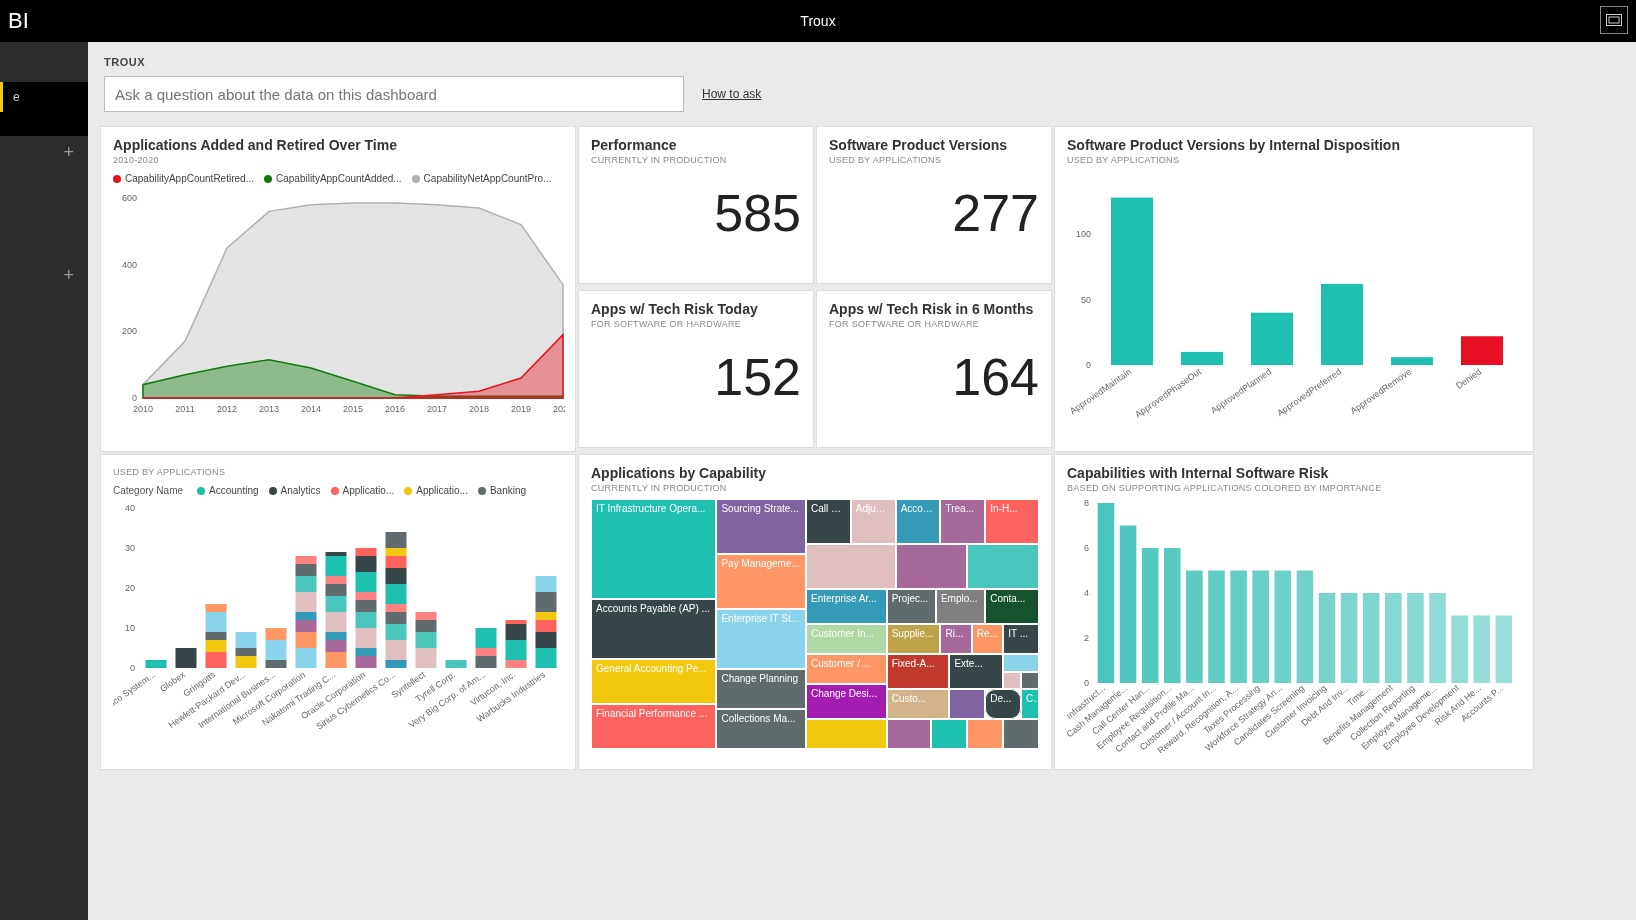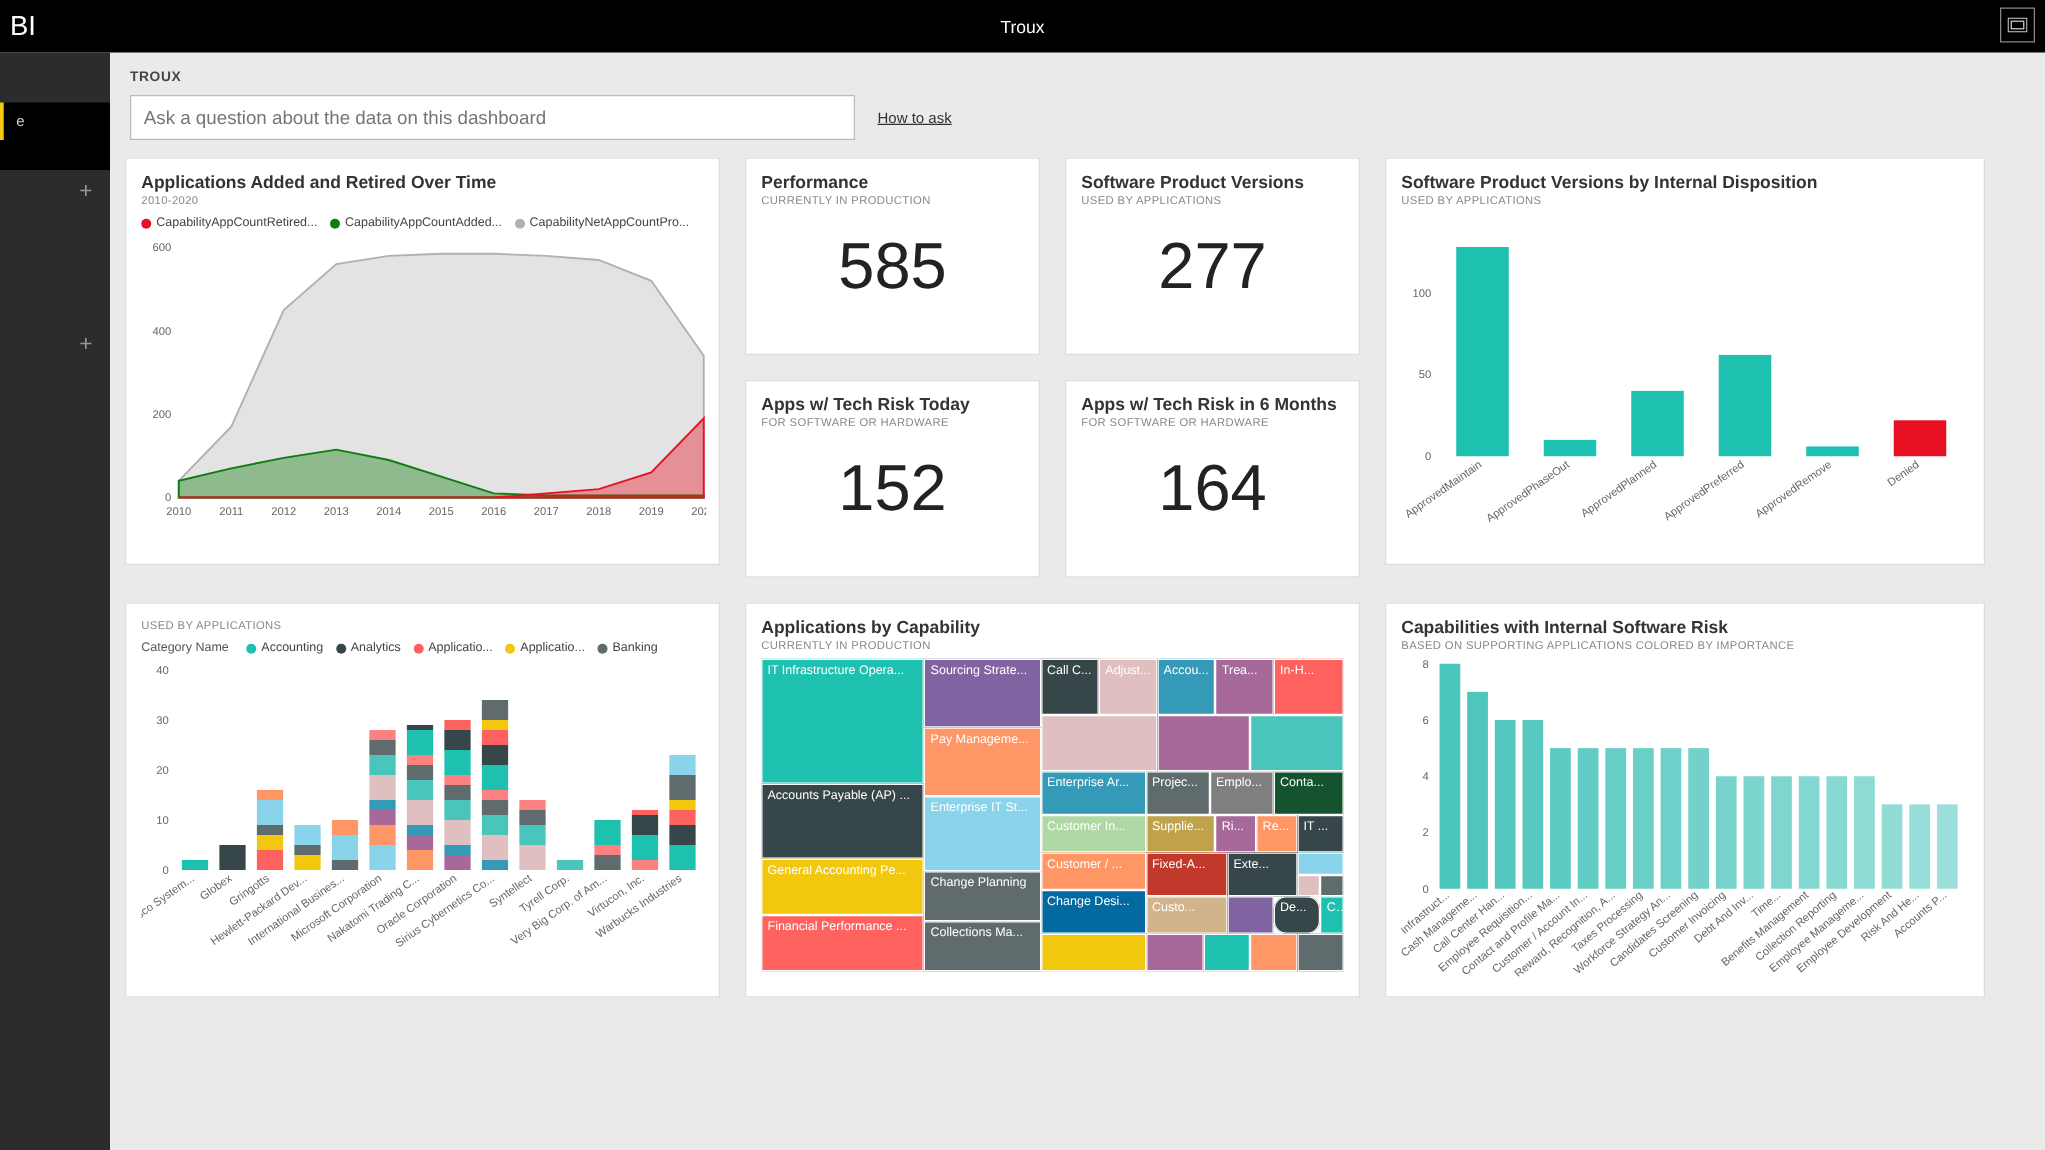--- a/index.html
+++ b/index.html
@@ -11,25 +11,25 @@
 .layout { display: flex; height: calc(100vh - 42px); }
 .sidebar { width: 88px; background: #2c2c2c; color: #ccc; padding-top: 10px; font-size: 12px; }
 .sidebar .item { padding: 8px 10px; }
 .sidebar .item.sel { background: #000; border-left: 3px solid #f2c811; }
 .sidebar .plus { text-align: right; padding: 6px 14px; color: #999; font-size: 18px; cursor: pointer; }
 .content { flex: 1; overflow: auto; background: #eaeaea; }
 .breadcrumb { font-size: 11px; font-weight: 700; color: #444; letter-spacing: 0.5px; padding: 14px 16px 8px; }
 .qna-row { display: flex; align-items: center; padding: 0 16px 14px; gap: 18px; }
 .qna { width: 580px; height: 36px; border: 1px solid #bbb; background: #fff; padding: 0 10px; font-size: 15px; color: #888; }
 .howto { font-size: 12px; color: #333; text-decoration: underline; cursor: pointer; }
-.grid { padding: 0 12px 12px 12px; display: grid; grid-template-columns: 476px 236px 236px 480px; grid-auto-rows: auto; gap: 20px; }
+.grid { padding: 0 12px 12px 12px; display: grid; grid-template-columns: 476px 236px 236px 480px; grid-auto-rows: auto; gap: 2px; }
 .tile { background: #fff; border: 1px solid #ddd; padding: 10px 12px; position: relative; }
 .tile h3 { font-size: 14px; font-weight: 600; color: #333; }
 .tile .sub { font-size: 9px; color: #888; text-transform: uppercase; letter-spacing: 0.3px; margin-top: 2px; }
-.bignum { font-size: 52px; font-weight: 300; text-align: center; color: #222; padding: 18px 0; }
+.bignum { font-size: 52px; font-weight: 300; text-align: right; color: #222; padding: 18px 0; }
 .t-area { grid-column: 1; grid-row: 1 / span 2; height: 326px; }
 .t-kpi1 { grid-column: 2; grid-row: 1; height: 158px; }
 .t-kpi2 { grid-column: 3; grid-row: 1; height: 158px; }
 .t-kpi3 { grid-column: 2; grid-row: 2; height: 158px; }
 .t-kpi4 { grid-column: 3; grid-row: 2; height: 158px; }
 .t-bar1 { grid-column: 4; grid-row: 1 / span 2; height: 326px; }
 .t-stack { grid-column: 1; grid-row: 3; height: 316px; }
 .t-tree { grid-column: 2 / span 2; grid-row: 3; height: 316px; }
 .t-bar2 { grid-column: 4; grid-row: 3; height: 316px; }
 .legend { font-size: 10px; color: #444; display: flex; flex-wrap: wrap; gap: 10px; margin: 8px 0 4px; align-items: center; }
@@ -271,21 +271,21 @@
             <div class="tm-cell" style="left: 48%; top: 36%; width: 18%; height: 14%; background: rgb(53, 153, 184);">Enterprise Ar...</div>
             <div class="tm-cell" style="left: 66%; top: 36%; width: 11%; height: 14%; background: rgb(95, 107, 109);">Projec...</div>
             <div class="tm-cell" style="left: 77%; top: 36%; width: 11%; height: 14%; background: rgb(127, 127, 127);">Emplo...</div>
             <div class="tm-cell" style="left: 88%; top: 36%; width: 12%; height: 14%; background: #14532d;">Conta...</div>
             <div class="tm-cell" style="left: 48%; top: 50%; width: 18%; height: 12%; background: rgb(176, 216, 164);">Customer In...</div>
             <div class="tm-cell" style="left: 66%; top: 50%; width: 12%; height: 12%; background: rgb(191, 162, 74);">Supplie...</div>
             <div class="tm-cell" style="left: 78%; top: 50%; width: 7%; height: 12%; background: rgb(166, 105, 153);">Ri...</div>
             <div class="tm-cell" style="left: 85%; top: 50%; width: 7%; height: 12%; background: rgb(254, 150, 102);">Re...</div>
             <div class="tm-cell" style="left: 92%; top: 50%; width: 8%; height: 12%; background: rgb(55, 70, 73);">IT ...</div>
             <div class="tm-cell" style="left: 48%; top: 62%; width: 18%; height: 12%; background: rgb(254, 150, 102);">Customer / ...</div>
-            <div class="tm-cell" style="left: 48%; top: 74%; width: 18%; height: 14%; background: #0369a1;">Change Desi...</div>
+            <div class="tm-cell" style="left: 48%; top: 74%; width: 18%; height: 14%; background: #a21caf;">Change Desi...</div>
             <div class="tm-cell" style="left: 66%; top: 62%; width: 14%; height: 14%; background: rgb(192, 57, 43);">Fixed-A...</div>
             <div class="tm-cell" style="left: 80%; top: 62%; width: 12%; height: 14%; background: rgb(55, 70, 73);">Exte...</div>
             <div class="tm-cell" style="left: 92%; top: 62%; width: 8%; height: 7%; background: rgb(138, 212, 235);"></div>
             <div class="tm-cell" style="left: 92%; top: 69%; width: 4%; height: 7%; background: rgb(223, 191, 191);"></div>
             <div class="tm-cell" style="left: 96%; top: 69%; width: 4%; height: 7%; background: rgb(95, 107, 109);"></div>
             <div class="tm-cell" style="left: 66%; top: 76%; width: 14%; height: 12%; background: rgb(210, 180, 140);">Custo...</div>
             <div class="tm-cell" style="left: 80%; top: 76%; width: 8%; height: 12%; background: rgb(128, 100, 162);"></div>
             <div class="tm-cell" style="left: 88%; top: 76%; width: 8%; height: 12%; background: rgb(55, 70, 73); border-radius: 10px;">De...</div>
             <div class="tm-cell" style="left: 96%; top: 76%; width: 4%; height: 12%; background: rgb(30, 193, 176);">Ca...</div>
             <div class="tm-cell" style="left: 48%; top: 88%; width: 18%; height: 12%; background: rgb(242, 200, 15);"></div>

